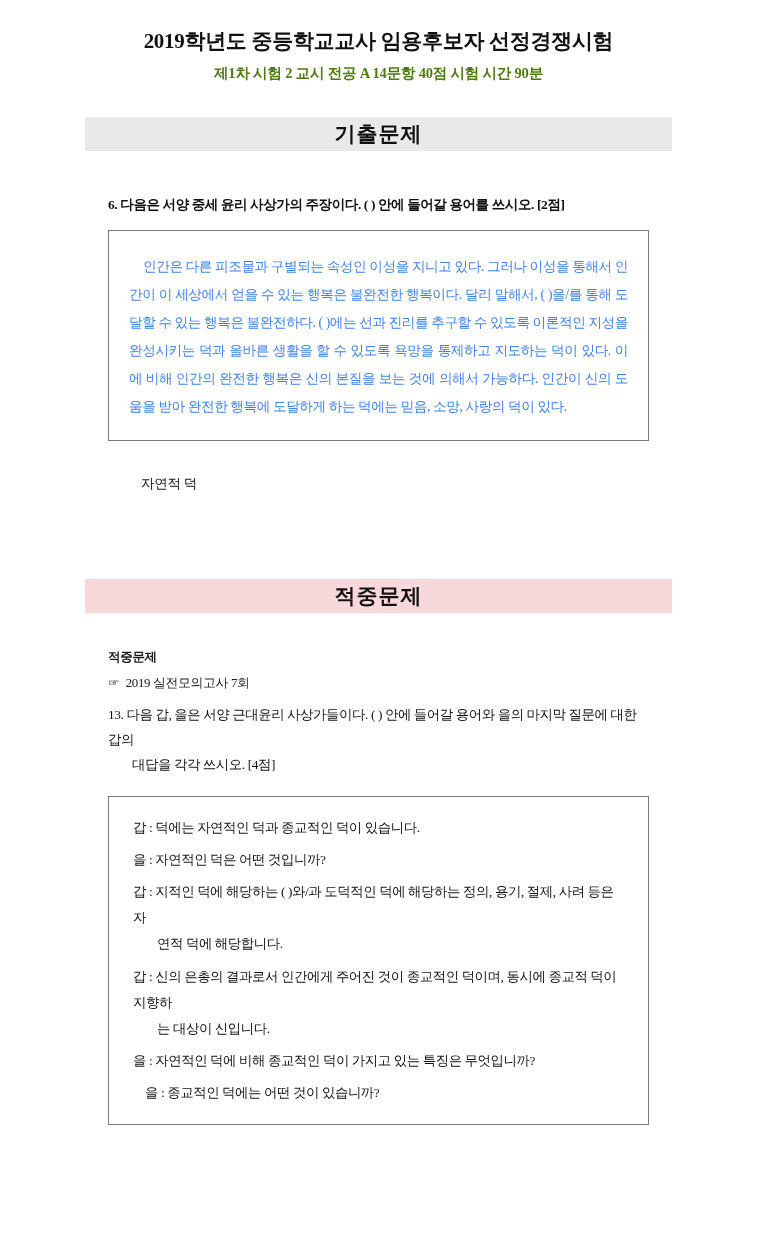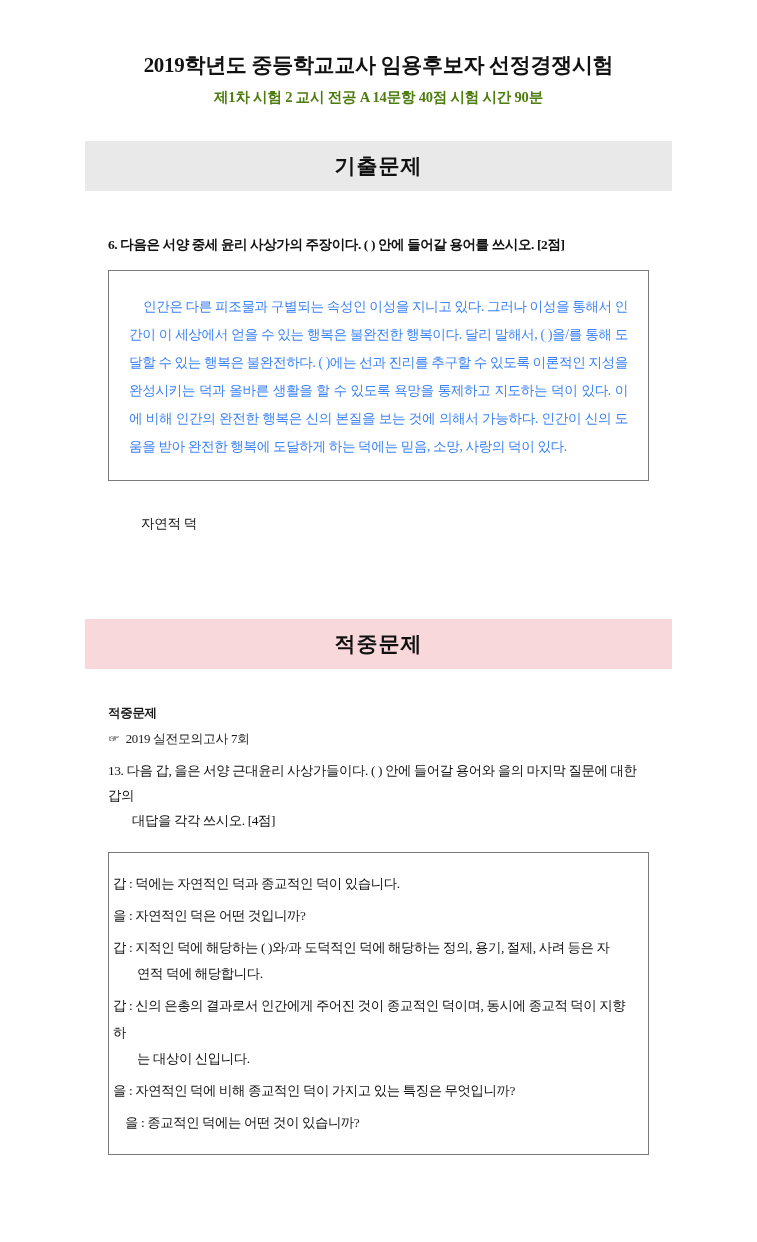--- a/index.html
+++ b/index.html
@@ -18,41 +18,41 @@
     width: 757px;
     min-height: 1242px;
     box-sizing: border-box;
     padding: 0;
     position: relative;
   }
 
   
   .doc-header {
     text-align: center;
-    padding-top: 52px;
+    padding-top: 28px;
   }
   .doc-title {
     font-size: 21px;
     font-weight: bold;
     letter-spacing: -0.3px;
     color: #111;
     line-height: 1.3;
   }
   .doc-subtitle {
     margin-top: 9px;
     font-size: 14.5px;
     font-weight: bold;
     color: #4d7c0f;
     letter-spacing: -0.2px;
   }
 
   
   .banner {
     margin-top: 34px;
-    height: 50px;
+    height: 34px;
     display: flex;
     align-items: center;
     justify-content: center;
     font-size: 21px;
     font-weight: bold;
     letter-spacing: 1px;
     color: #111;
   }
   .banner-gray {
     background: #e9e9e9;
@@ -131,21 +131,21 @@
     color: #111;
   }
   .q13 .cont {
     display: block;
     padding-left: 24px;
   }
 
   .dialog-box {
     margin-top: 18px;
     border: 1px solid #7a7a7a;
-    padding: 18px 20px 18px 4px;
+    padding: 18px 20px 18px 24px;
     font-size: 13.4px;
     letter-spacing: -0.4px;
     color: #111;
   }
   .dlg-line {
     line-height: 1.95;
     margin: 0 0 6px 0;
     text-indent: 0;
   }
   .dlg-line:last-child { margin-bottom: 0; margin-left: 12px; }

